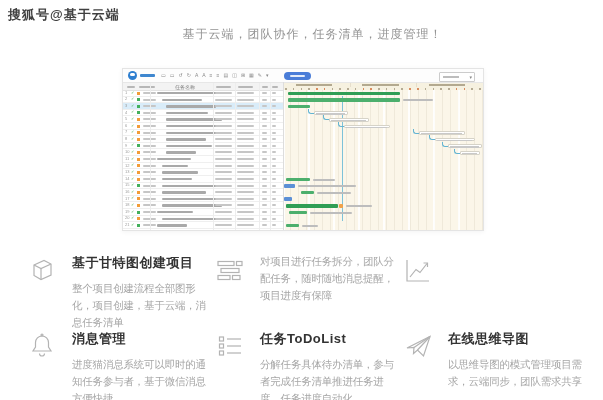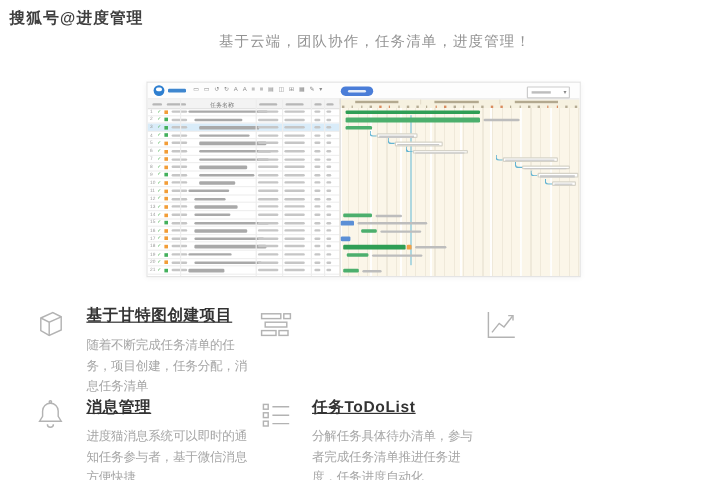--- a/index.html
+++ b/index.html
@@ -66,29 +66,29 @@
   .chip:after{content:"";position:absolute;left:1px;top:1px;right:2px;height:1.2px;background:#c9c9c9;}
   .lnk{position:absolute;width:5px;height:4px;border-left:1px solid #63b4d2;border-bottom:1px solid #63b4d2;border-bottom-left-radius:3px;}
   .today{position:absolute;left:219px;top:27px;width:1px;height:125px;background:#66b9d6;opacity:.85;}
   .gsplit{position:absolute;left:160px;top:13px;width:1px;height:148px;background:#ddd;}
 
   
   .features{position:absolute;left:25px;top:253px;width:564px;display:grid;grid-template-columns:repeat(3,188px);grid-auto-rows:66px;row-gap:10px;}
   .feature{display:flex;}
   .f-icon{flex:none;width:30px;height:30px;margin:2px 15px 0 2px;}
   .f-icon svg{display:block;}
-  .f-title{font-size:13px;font-weight:bold;color:#333;margin:1px 0 8px;letter-spacing:.5px;text-decoration:underline;}
+  .f-title{font-size:13px;font-weight:bold;color:#333;margin:1px 0 8px;letter-spacing:.5px;}
   .f-desc{font-size:10.5px;color:#a6a6a6;line-height:17px;width:134px;letter-spacing:-.2px;}
 </style>
 </head>
 <body>
 
 <div class="stage">
 
-  <div class="watermark">搜狐号@进度管理</div>
+  <div class="watermark">搜狐号@基于云端</div>
   <div class="tagline">基于云端，团队协作，任务清单，进度管理！</div>
 
   <div class="app">
     <div class="toolbar">
       <span class="logo-dot"></span>
       <span class="logo-bar"></span>
       <span class="tb-icons">
           <span class="tbi">▭</span>
           <span class="tbi">▭</span>
           <span class="tbi">↺</span>
@@ -447,34 +447,35 @@
       <div class="feature">
         <span class="f-icon">
           <svg width="30" height="30" viewBox="0 0 30 30" fill="none" stroke="#b3b3b3" stroke-width="1.2">
             <path d="M7 10 L17 5.5 L24 9 L24 20 L14 24.5 L7 20.5 Z"></path>
             <path d="M7 10 L14 13.5 L24 9"></path>
             <path d="M14 13.5 L14 24.5"></path>
           </svg>
         </span>
         <span class="f-text">
           <div class="f-title">基于甘特图创建项目</div>
-          <div class="f-desc">随着不断完成任务清单的任务，项目创建，任务分配，消息任务清单</div>
+          <div class="f-desc">整个项目创建流程全部图形化，项目创建，基于云端，消息任务清单</div>
         </span>
       </div>
       <div class="feature">
         <span class="f-icon">
           <svg width="30" height="30" viewBox="0 0 30 30" fill="none" stroke="#b3b3b3" stroke-width="1.2">
             <rect x="3" y="6.5" width="16" height="4"></rect>
             <rect x="21.5" y="6.5" width="5.5" height="4"></rect>
             <rect x="6" y="13.5" width="18" height="4"></rect>
             <rect x="3" y="20.5" width="12" height="4"></rect>
             <rect x="17.5" y="20.5" width="7.5" height="4"></rect>
           </svg>
         </span>
         <span class="f-text">
+          <div class="f-desc">对项目进行任务拆分，团队分配任务，随时随地消息提醒，项目进度有保障</div>
         </span>
       </div>
       <div class="feature">
         <span class="f-icon">
           <svg width="30" height="30" viewBox="0 0 30 30" fill="none" stroke="#b3b3b3" stroke-width="1.2">
             <path d="M4 5 V26 H26"></path>
             <path d="M7 22 L13 14.5 L17 17.5 L24 8.5"></path>
             <path d="M20.5 8 L24.5 8 L24.5 12"></path>
           </svg>
         </span>
@@ -501,15 +502,28 @@
             <path d="M12 15 H26"></path>
             <rect x="4.5" y="20" width="4" height="4"></rect>
             <path d="M12 22 H26"></path>
           </svg>
         </span>
         <span class="f-text">
           <div class="f-title">任务ToDoList</div>
           <div class="f-desc">分解任务具体待办清单，参与者完成任务清单推进任务进度，任务进度自动化</div>
         </span>
       </div>
+      <div class="feature">
+        <span class="f-icon">
+          <svg width="30" height="30" viewBox="0 0 30 30" fill="none" stroke="#b3b3b3" stroke-width="1.2">
+            <path d="M4 17 L27 5.5 L20.5 25 L14.5 19 L10.5 22.5 L11 16.5 Z"></path>
+            <path d="M27 5.5 L11 16.5"></path>
+            <path d="M27 5.5 L14.5 19"></path>
+          </svg>
+        </span>
+        <span class="f-text">
+          <div class="f-title">在线思维导图</div>
+          <div class="f-desc">以思维导图的模式管理项目需求，云端同步，团队需求共享</div>
+        </span>
+      </div>
     </div>
 
 </div>
 
 </body></html>

